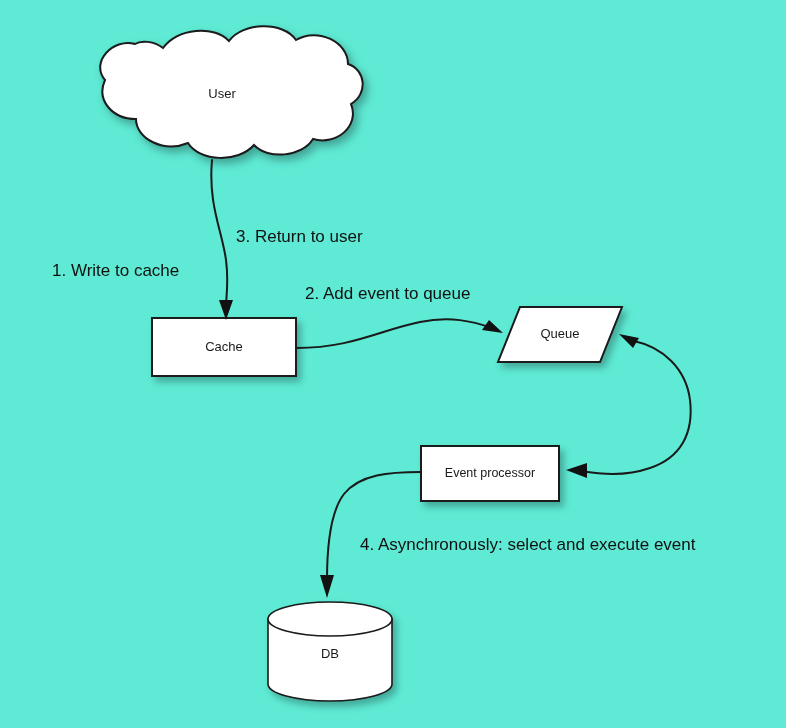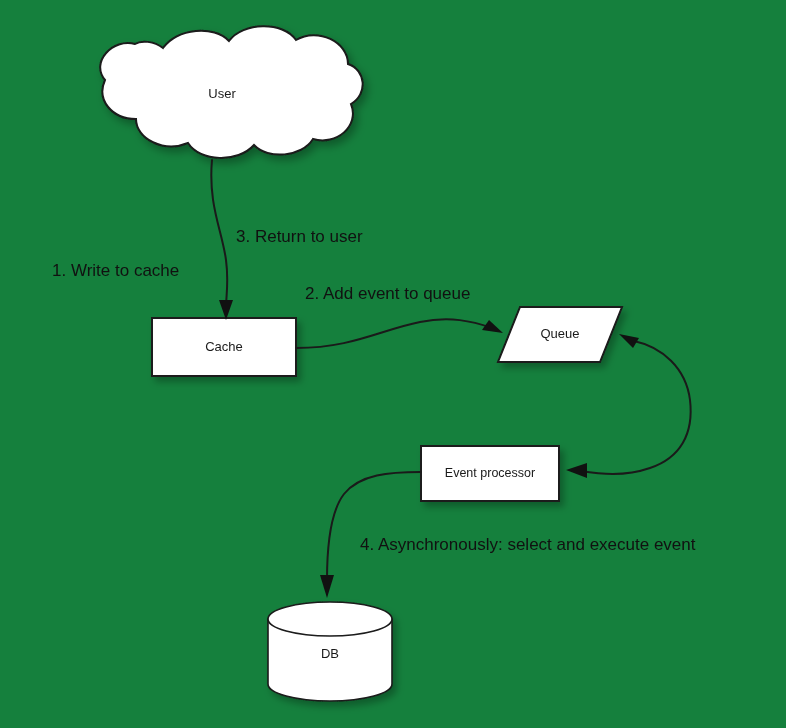--- a/index.html
+++ b/index.html
@@ -7,21 +7,21 @@
     padding: 0;
     background: #ffffff;
   }
   body {
     font-family: "Liberation Sans", sans-serif;
   }
   #canvas {
     position: relative;
     width: 786px;
     height: 728px;
-    background: #15803d;
+    background: #5eead4;
     overflow: hidden;
   }
   svg.diagram {
     position: absolute;
     left: 0;
     top: 0;
     width: 786px;
     height: 728px;
   }
   .node-label {

